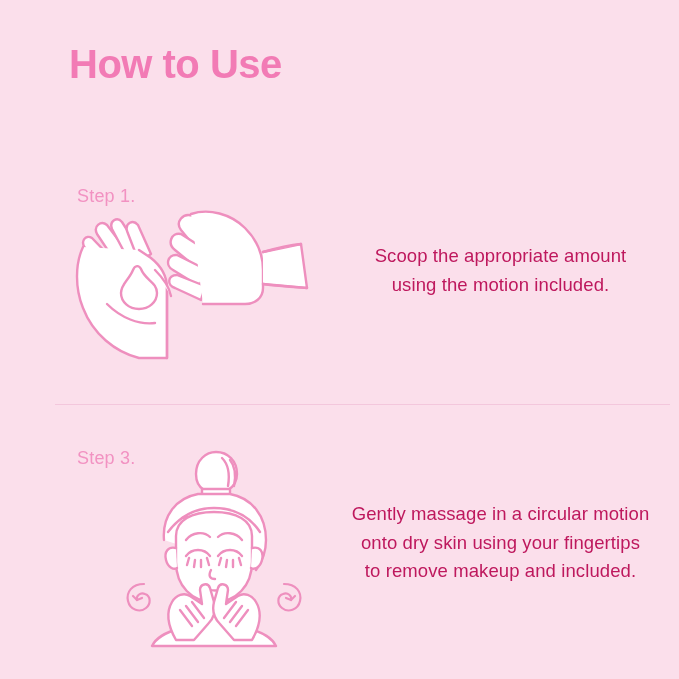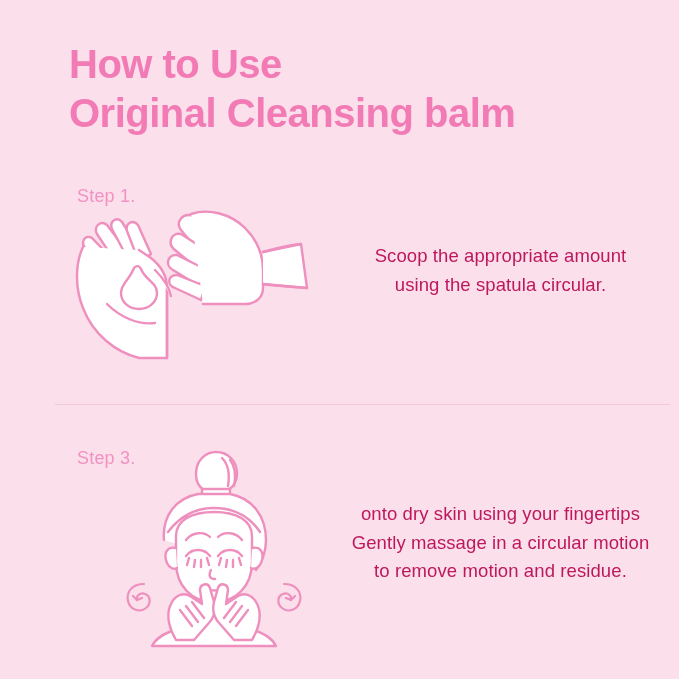--- a/index.html
+++ b/index.html
@@ -88,21 +88,20 @@
     background: #F3C7DC;
   }
 </style>
 </head>
 <body>
 
 <div class="page">
 
   <div class="title-block">
     <div class="title-line">How to Use</div>
-    <div class="title-line">Original Cleansing balm</div>
   </div>
 
   <div class="step step-1">
 
     <div class="step-label">Step 1.</div>
 
     <div class="illus illus-1">
       <svg width="255" height="175" viewBox="0 0 255 175" fill="none" xmlns="http://www.w3.org/2000/svg">
         <g stroke="#EE8FBE" stroke-width="2.4" stroke-linecap="round" stroke-linejoin="round" fill="#FFFFFF">
 
@@ -128,21 +127,21 @@
           <path d="M128 22 C146 16 168 22 182 36 C194 48 200 62 200 78 L200 96 C200 106 192 112 182 112 L140 112"></path>
           <path d="M200 60 L238 52 L244 96 L200 92"></path>
           <path d="M200 60 C214 56 228 53 238 52"></path>
           <path d="M200 92 C214 94 230 95 244 96"></path>
         </g>
       </svg>
     </div>
 
     <div class="step-text">
       <span class="tline">Scoop the appropriate amount</span>
-      <span class="tline">using the spatula circular.</span>
+      <span class="tline">using the motion included.</span>
     </div>
   </div>
 
   <div class="divider"></div>
 
   <div class="step step-2">
 
     <div class="step-label">Step 3.</div>
 
     <div class="illus illus-2">
@@ -209,19 +208,19 @@
 
         <g stroke="#EE8FBE" stroke-width="2.2" fill="none" stroke-linecap="round">
           <path d="M166 140 C178 140 184 148 182 157 C180 166 170 169 164 164 C159 160 159 152 165 150 C170 148 174 152 173 156"></path>
           <path d="M173 156 L177 152"></path>
           <path d="M173 156 L168 154"></path>
         </g>
       </svg>
     </div>
 
     <div class="step-text">
+      <span class="tline">Gently massage in a circular motion</span>
       <span class="tline">onto dry skin using your fingertips</span>
-      <span class="tline">Gently massage in a circular motion</span>
-      <span class="tline">to remove motion and residue.</span>
+      <span class="tline">to remove makeup and included.</span>
     </div>
   </div>
 
 </div>
 
 </body></html>

